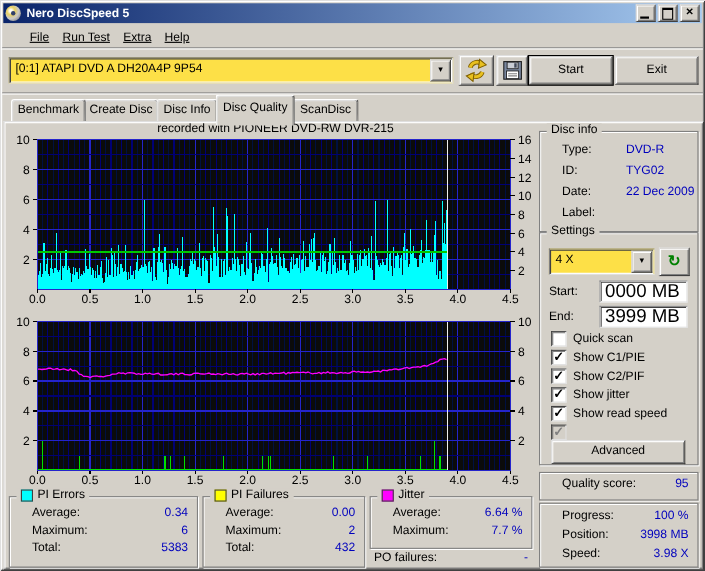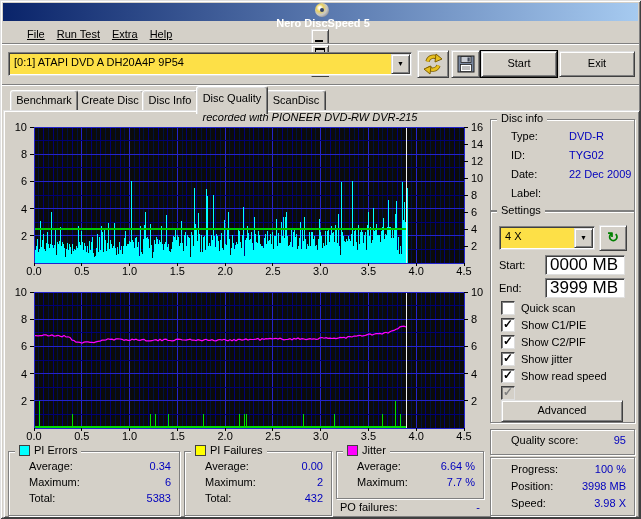--- a/index.html
+++ b/index.html
@@ -5,41 +5,41 @@
   html,body{margin:0;padding:0;}
   body{font-family:"Liberation Sans",sans-serif;font-size:11px;color:#000;background:#808080;}
   .window{position:relative;width:641px;height:519px;background:#d4d0c8;
     box-shadow:inset 1px 1px 0 #dfdfdf, inset -1px -1px 0 #404040, inset 2px 2px 0 #fff, inset -2px -2px 0 #808080;
     overflow:hidden;}
   .abs{position:absolute;}
   .raised{background:#d4d0c8;border:1px solid;border-color:#dfdfdf #404040 #404040 #dfdfdf;box-shadow:inset 1px 1px 0 #fff, inset -1px -1px 0 #808080;}
   .sunken{background:#fde047;border:1px solid;border-color:#808080 #dfdfdf #dfdfdf #808080;box-shadow:inset 1px 1px 0 #404040, inset -1px -1px 0 #fff;}
   .divider{position:absolute;left:2px;width:637px;height:0;border-top:1px solid #808080;border-bottom:1px solid #fff;}
   
-  .titlebar{left:3px;top:3px;width:635px;height:18px;background:linear-gradient(90deg,#0a246a,#a6caf0);display:flex;align-items:center;flex-direction:column;}
+  .titlebar{left:3px;top:3px;width:635px;height:18px;background:linear-gradient(90deg,#0a246a,#a6caf0);display:flex;align-items:center;}
   .app-icon{width:14px;height:14px;margin-left:2px;border-radius:50%;background:radial-gradient(circle at 35% 35%, #ffffff 8%, #e8d060 28%, #c8c8c8 55%, #707070 95%);position:relative;flex:none;}
   .app-icon::after{content:"";position:absolute;left:5px;top:5px;width:4px;height:4px;border-radius:50%;background:#30406a;}
   .titletext{color:#fff;font-weight:bold;margin-left:5px;flex:1;white-space:nowrap;}
   .winbtn{width:16px;height:14px;margin-right:2px;position:relative;flex:none;font-size:9px;text-align:center;line-height:12px;font-weight:bold;}
   .glyph-min{position:absolute;left:3px;bottom:2px;width:8px;height:2px;background:#000;}
   .glyph-max{position:absolute;left:3px;top:2px;width:8px;height:8px;border:1px solid #000;border-top-width:2px;}
   
   .menubar{left:3px;top:23px;width:635px;height:19px;display:flex;align-items:flex-end;padding-left:18px;text-decoration:underline;}
   .menu-item{padding:2px 6px;}
   
   .combo{left:8px;top:52px;width:402px;height:22px;}
   .combo .txt{position:absolute;left:5px;top:3px;white-space:nowrap;}
   .combo .arrowbtn{position:absolute;right:1px;top:1px;width:17px;height:18px;text-align:center;line-height:17px;font-size:7px;}
   .toolbtn{text-align:center;}
   .push{height:24px;line-height:22px;text-align:center;}
   .default-btn{outline:1px solid #000;}
   
   .tab{position:absolute;background:#d4d0c8;border:1px solid;border-color:#fff #404040 #d4d0c8 #fff;border-bottom:none;border-top-left-radius:3px;border-top-right-radius:3px;text-align:center;box-shadow:inset -1px 0 0 #808080, inset 1px 1px 0 #dfdfdf;}
   .tab-page{left:3px;top:110px;width:635px;height:406px;background:#d4d0c8;border:1px solid;border-color:#dfdfdf #404040 #404040 #dfdfdf;box-shadow:inset 1px 1px 0 #fff, inset -1px -1px 0 #808080;}
-  .chart-header{left:160px;top:111px;width:300px;text-align:center;font-style:italic;}
+  .chart-header{left:143px;top:111px;width:300px;text-align:left;}
   .chart{position:absolute;}
   
   .groupbox{position:absolute;border:1px solid #808080;box-shadow:1px 1px 0 #fff, inset 1px 1px 0 #fff;}
   .gb-legend{position:absolute;top:-8px;left:6px;background:#d4d0c8;padding:0 4px;display:flex;align-items:center;gap:4px;white-space:nowrap;}
   .legend-sq{width:9px;height:9px;border:1px solid #404040;display:inline-block;flex:none;}
   .row{position:absolute;left:20px;right:8px;display:flex;justify-content:space-between;white-space:nowrap;}
   .val{color:#0000bd;}
   
   .cb-row{position:absolute;left:10px;display:flex;align-items:center;gap:6px;height:15px;}
   .cb-box{width:12px;height:12px;background:#fff;border:1px solid;border-color:#404040 #dfdfdf #dfdfdf #404040;box-shadow:inset 1px 1px 0 #808080;flex:none;position:relative;}

